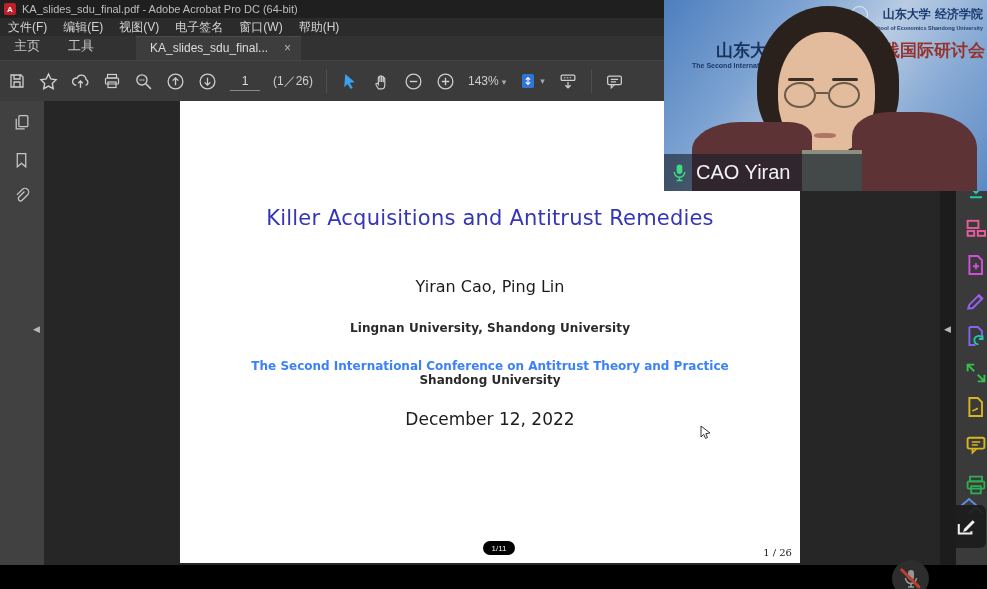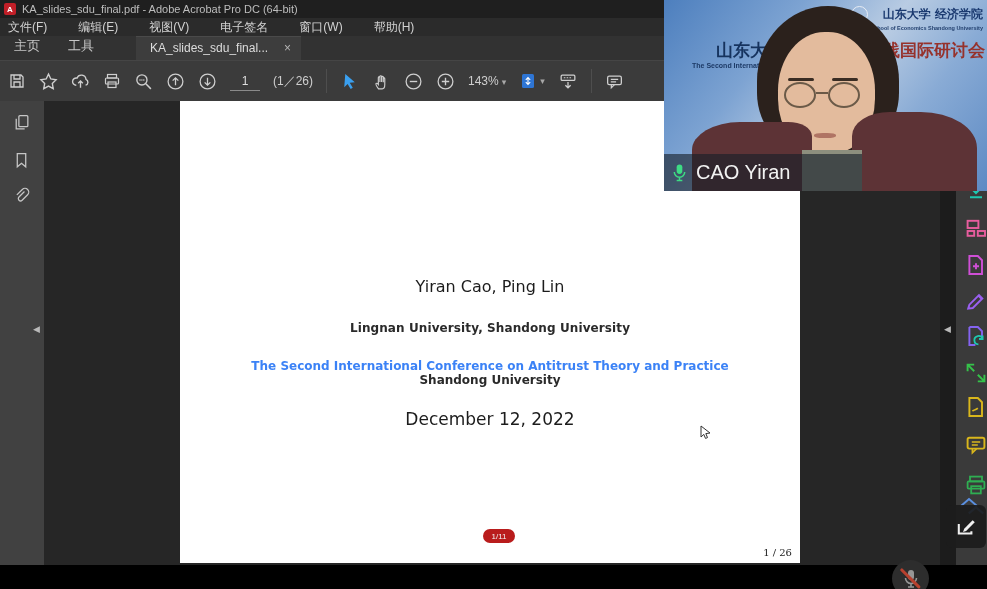--- a/index.html
+++ b/index.html
@@ -5,21 +5,21 @@
   html,body{margin:0;padding:0;background:#000;}
   #screen{position:relative;width:987px;height:589px;overflow:hidden;background:#000;
     font-family:"Liberation Sans",sans-serif;-webkit-font-smoothing:antialiased;}
   .abs{position:absolute;}
   svg{display:block;}
 
   
   #titlebar{left:0;top:0;width:987px;height:18px;background:#1f1f1f;display:flex;align-items:center;gap:6px;padding-left:4px;box-sizing:border-box;}
   #titlebar .app-ic{width:12px;height:12px;background:#c11f28;border-radius:2px;color:#fff;font-size:8px;font-weight:bold;display:flex;align-items:center;justify-content:center;}
   #titlebar .t{color:#bdbdbd;font-size:11px;white-space:nowrap;}
-  #menubar{left:0;top:18px;width:987px;height:18px;background:#2b2b2b;display:flex;align-items:center;gap:31px;padding-left:8px;box-sizing:border-box;}
+  #menubar{left:0;top:18px;width:987px;height:18px;background:#2b2b2b;display:flex;align-items:center;gap:16px;padding-left:8px;box-sizing:border-box;}
   #menubar span{color:#d2d2d2;font-size:12px;white-space:nowrap;cursor:default;}
   #tabbar{left:0;top:36px;width:968px;height:24px;background:#323232;display:flex;align-items:flex-end;}
   .qtab{color:#c6c6c6;font-size:13px;padding:3px 14px 5px 14px;}
   #doc-tab{margin-left:28px;background:#3d3d3d;border-top:1px solid #4a4a4a;color:#dcdcdc;font-size:12px;padding:4px 10px 5px 14px;display:flex;align-items:center;gap:16px;}
   #doc-tab .x{color:#b5b5b5;font-size:12px;line-height:1;}
   #toolbar{left:0;top:60px;width:987px;height:41px;background:#3b3b3b;border-top:1px solid #454545;display:flex;align-items:center;gap:13px;padding-left:8px;box-sizing:border-box;color:#cfcfcf;}
   #toolbar .ic{color:#cfcfcf;}
   #toolbar .sep{width:1px;height:24px;background:#4e4e4e;}
   #page-input{width:26px;height:17px;background:transparent;border:none;border-bottom:1px solid #8a8a8a;color:#ddd;font-size:12px;text-align:center;font-family:"Liberation Sans",sans-serif;}
   .tb-txt{font-size:12px;color:#cfcfcf;white-space:nowrap;}
@@ -37,21 +37,21 @@
 
   
   #page{left:180px;top:101px;width:620px;height:462px;background:#ffffff;}
   #page .c{position:absolute;left:0;width:620px;text-align:center;font-family:"DejaVu Sans",sans-serif;}
   #slide-title{top:105px;font-size:21px;letter-spacing:.2px;}
   #slide-authors{top:176px;font-size:16px;color:#1c1c1c;}
   #slide-affil{top:220px;font-size:12px;color:#2a2a2a;font-weight:600;letter-spacing:.1px;}
   #slide-conf1{top:258px;font-size:12px;color:#3b82f6;font-weight:600;}
   #slide-conf2{top:272px;font-size:12px;color:#2a2a2a;font-weight:600;}
   #slide-date{top:308px;font-size:17px;color:#1c1c1c;}
-  #progress-pill{left:303px;top:428px;width:32px;height:14px;background:#b91c1c;border-radius:8px;color:#f2f2f2;font-size:8px;display:flex;align-items:center;justify-content:center;}
+  #progress-pill{left:303px;top:440px;width:32px;height:14px;background:#000000;border-radius:8px;color:#f2f2f2;font-size:8px;display:flex;align-items:center;justify-content:center;}
   #frame-num{right:8px;top:446px;font-size:10px;color:#222;font-family:"DejaVu Serif",serif;}
   #mouse-cursor{left:520px;top:324px;}
 
   
   #video{left:664px;top:0;width:323px;height:191px;overflow:hidden;
     background:linear-gradient(128deg,#4d7fbe 0%,#7da3d2 30%,#b9cce3 52%,#89abd5 72%,#5d8ac4 100%);}
   #video .bt{position:absolute;font-weight:bold;white-space:nowrap;}
   #banner-l{left:52px;top:39px;font-size:17px;color:#16335e;}
   #banner-r{right:2px;top:39px;font-size:17px;color:#96322c;}
   #banner-sub-l{left:28px;top:62px;font-size:7px;color:#1d3a66;}
@@ -221,20 +221,21 @@
         <svg width="19" height="19" viewBox="0 0 18 18">
           <path d="M11.8 4.3l-5.2 5.2a2.1 2.1 0 0 0 3 3l5.2-5.2a3.5 3.5 0 0 0-5-5L4.6 7.5" fill="none" stroke="currentColor" stroke-width="1.2"></path>
         </svg>
       </span>
   </div>
   <span id="collapse-left" class="abs">◀</span>
 
   <div id="doc-area" class="abs"></div>
 
   <div id="page" class="abs">
+    <div class="c" id="slide-title" style="color: rgb(53, 53, 184);">Killer Acquisitions and Antitrust Remedies</div>
     <div class="c" id="slide-authors">Yiran Cao, Ping Lin</div>
     <div class="c" id="slide-affil">Lingnan University, Shandong University</div>
     <div class="c" id="slide-conf1">The Second International Conference on Antitrust Theory and Practice</div>
     <div class="c" id="slide-conf2">Shandong University</div>
     <div class="c" id="slide-date">December 12, 2022</div>
     <div class="abs" id="progress-pill">1/11</div>
     <div class="abs" id="frame-num">1 / 26</div>
     <span class="abs" id="mouse-cursor">
         <svg width="13" height="16" viewBox="0 0 13 16">
           <path d="M1 1l0 11 2.8-2.6 1.7 4 2-.8-1.7-4L10 8z" fill="#fff" stroke="#333" stroke-width="1"></path>

